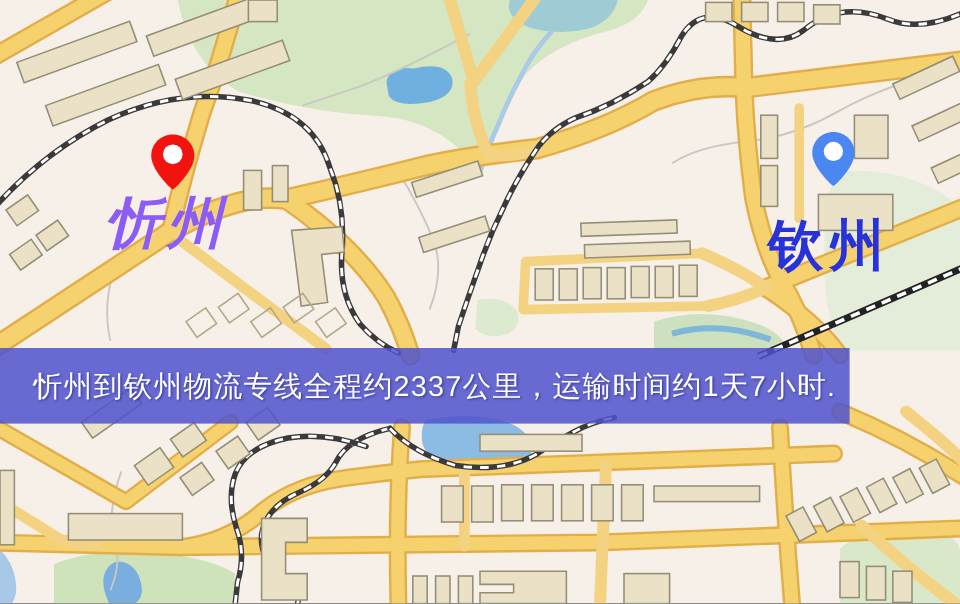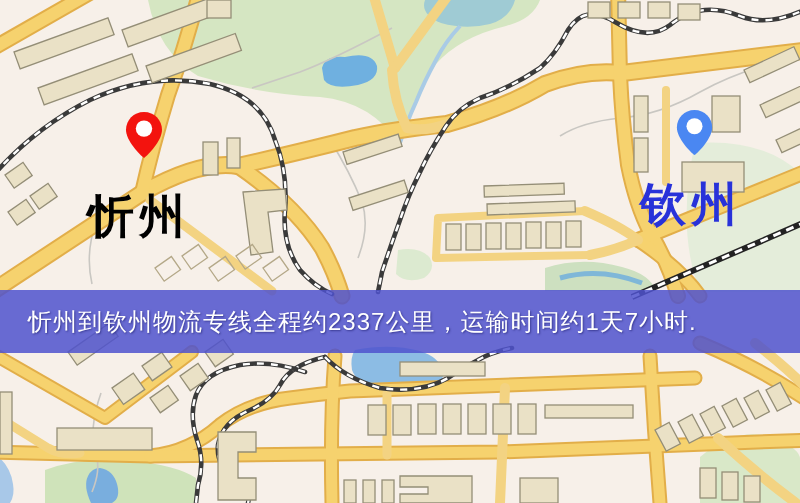--- a/index.html
+++ b/index.html
@@ -23,21 +23,21 @@
   .contour{fill:none;stroke:#c9c7c2;stroke-width:1.6;}
   .stream{fill:none;stroke:#a9cbe6;stroke-width:4;}
 
   .pin{position:absolute;}
   .city-label{
     position:absolute;font-family:"DejaVu Serif","Liberation Serif",serif;
     font-size:46px;font-weight:600;letter-spacing:5px;white-space:nowrap;
     text-shadow:0 0 1px rgba(255,255,255,.35);
   }
   .banner{
-    position:absolute;left:0;top:290px;width:800px;height:63px;
+    position:absolute;left:0;top:290px;width:708px;height:63px;
     display:flex;align-items:center;text-align:center;
   }
   .banner-text{
     padding-left:28px;font-size:24px;letter-spacing:1px;white-space:nowrap;
     text-shadow:1px 1px 2px rgba(30,30,110,.65);
   }
 </style>
 </head>
 <body>
 
@@ -219,21 +219,21 @@
   <svg class="pin" style="left:120px;top:103px" width="48" height="64" viewBox="0 0 24 24">
     <path d="M12 0.5C6.8 0.5 3 4.6 3 9.4c0 5.5 6.9 12.6 9 14.1 2.1-1.5 9-8.6 9-14.1C21 4.6 17.2 0.5 12 0.5z" fill="#f3130e"></path>
     <circle cx="12" cy="8.8" r="4.1" fill="#ffffff"></circle>
   </svg>
 
   <svg class="pin" style="left:671px;top:101px" width="47" height="63" viewBox="0 0 24 24">
     <path d="M12 0.5C6.8 0.5 3 4.6 3 9.4c0 5.5 6.9 12.6 9 14.1 2.1-1.5 9-8.6 9-14.1C21 4.6 17.2 0.5 12 0.5z" fill="#4a87f2"></path>
     <circle cx="12" cy="8.8" r="4.1" fill="#ffffff"></circle>
   </svg>
 
-  <div class="city-label" style="left: 88px; top: 186px; color: #000000;">忻州</div>
+  <div class="city-label" style="left: 88px; top: 156px; color: #8b5cf6; font-style: italic;">忻州</div>
 
   <div class="city-label" style="left: 640px; top: 174px; color: rgb(40, 50, 217);">钦州</div>
 
   <div class="banner" style="background-color: rgba(79, 82, 206, 0.85);">
     <div class="banner-text" style="color: rgb(255, 255, 255);">忻州到钦州物流专线全程约2337公里，运输时间约1天7小时.</div>
   </div>
 
 </div>
 
 </body></html>

